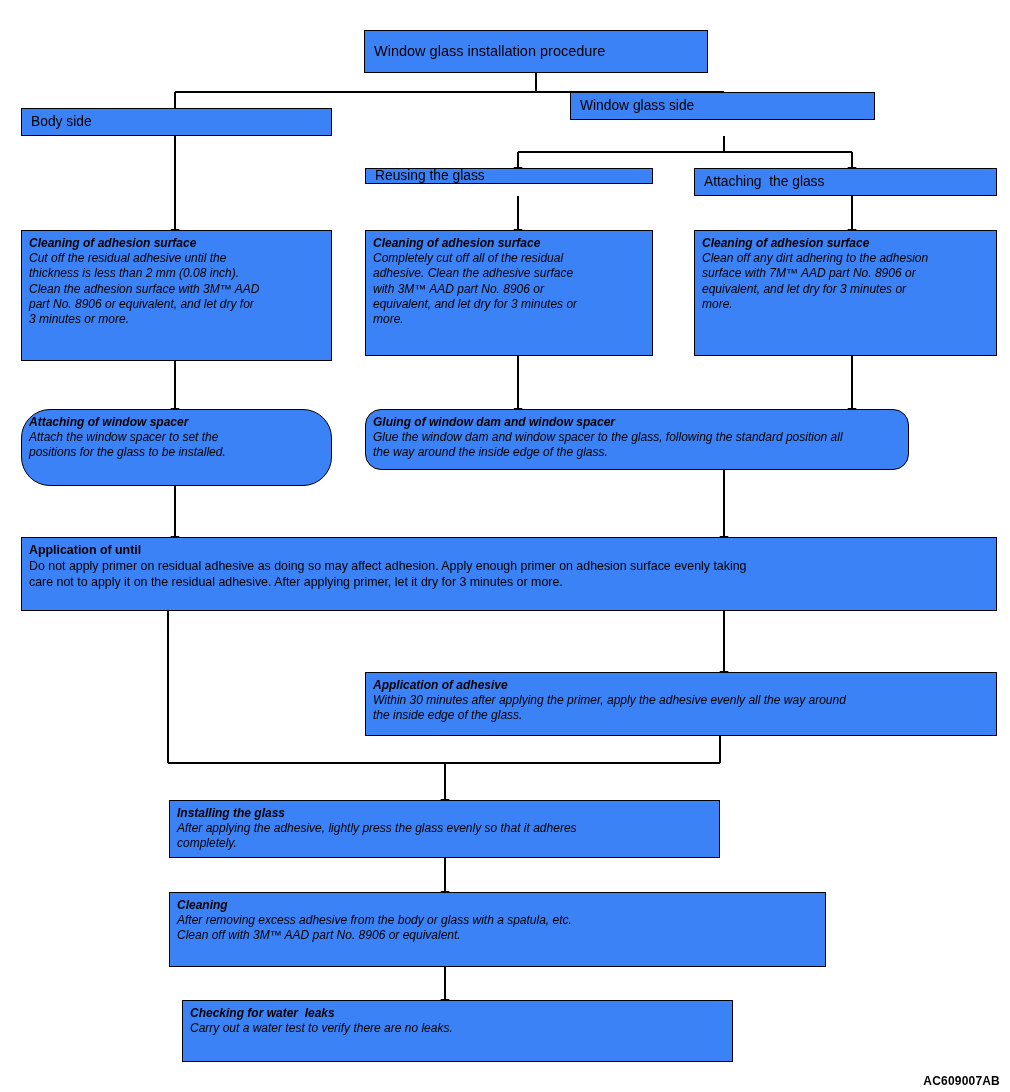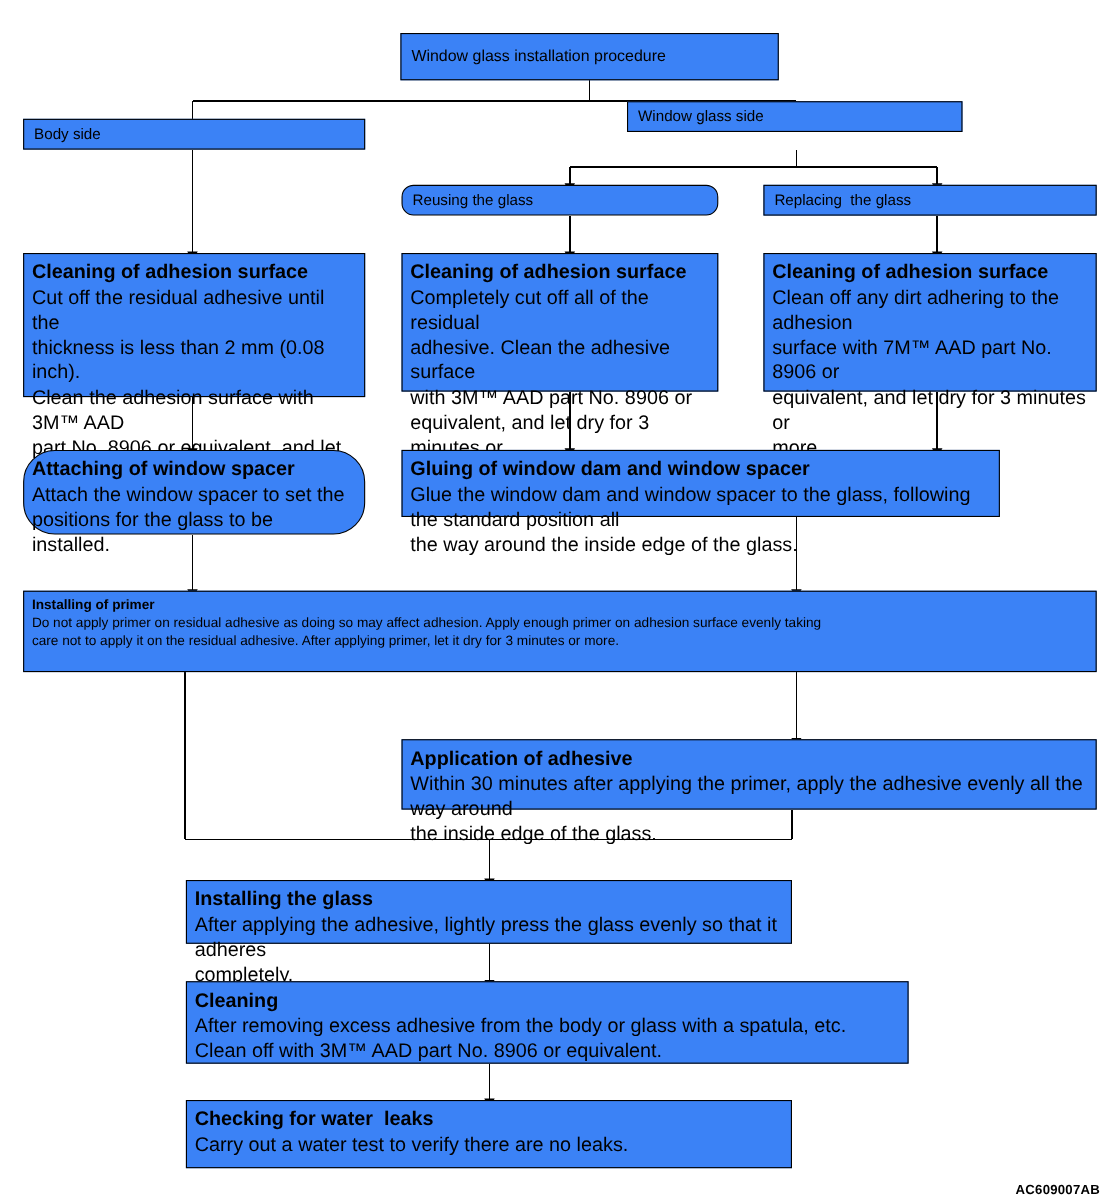--- a/index.html
+++ b/index.html
@@ -48,21 +48,21 @@
     display: flex;
     align-items: center;
     padding: 0 9px;
   }
   .n-plain .label {
     white-space: pre;
   }
   
   .fs-15 { font-size: 14.5px; }
   .fs-14 { font-size: 13.8px; }
-  .fs-13 { font-size: 18px; }
+  .fs-13 { font-size: 12px; font-style: italic; }
   .fs-12 { font-size: 12.4px; }
 
   #fig-code {
     position: absolute;
     right: 10px;
     bottom: 4px;
     font-size: 12px;
     font-weight: bold;
     letter-spacing: 0.2px;
     z-index: 3;
@@ -124,26 +124,26 @@
   </div>
 
   <div class="node n-plain fs-14" style="left:21px; top:108px; width:311px; height:28px;">
     <span class="label">Body side</span>
   </div>
 
   <div class="node n-plain fs-14" style="left:570px; top:92px; width:305px; height:28px;">
     <span class="label">Window glass side</span>
   </div>
 
-  <div class="node n-plain fs-14" style="left:365px; top:168px; width:288px; height:28px;border-radius:11px;">
+  <div class="node n-plain fs-14" style="left:365px; top:168px; width:288px; height:16px;">
     <span class="label">Reusing the glass</span>
   </div>
 
   <div class="node n-plain fs-14" style="left:694px; top:168px; width:303px; height:28px;">
-    <span class="label">Replacing  the glass</span>
+    <span class="label">Attaching  the glass</span>
   </div>
 
   <div class="node fs-13" style="left:21px; top:230px; width:311px; height:131px;">
     <span class="title">Cleaning of adhesion surface</span>
     <span class="body">Cut off the residual adhesive until the
 thickness is less than 2 mm (0.08 inch).
 Clean the adhesion surface with 3M™ AAD
 part No. 8906 or equivalent, and let dry for
 3 minutes or more.</span>
   </div>
@@ -164,28 +164,28 @@
 equivalent, and let dry for 3 minutes or
 more.</span>
   </div>
 
   <div class="node fs-13" style="left:21px; top:409px; width:311px; height:77px;border-radius:29px;">
     <span class="title">Attaching of window spacer</span>
     <span class="body">Attach the window spacer to set the
 positions for the glass to be installed.</span>
   </div>
 
-  <div class="node fs-13" style="left:365px; top:409px; width:544px; height:61px;">
+  <div class="node fs-13" style="left:365px; top:409px; width:544px; height:61px;border-radius:16px;">
     <span class="title">Gluing of window dam and window spacer</span>
     <span class="body">Glue the window dam and window spacer to the glass, following the standard position all
 the way around the inside edge of the glass.</span>
   </div>
 
   <div class="node fs-12" style="left:21px; top:537px; width:976px; height:74px;">
-    <span class="title">Installing of primer</span>
+    <span class="title">Application of until</span>
     <span class="body">Do not apply primer on residual adhesive as doing so may affect adhesion. Apply enough primer on adhesion surface evenly taking
 care not to apply it on the residual adhesive. After applying primer, let it dry for 3 minutes or more.</span>
   </div>
 
   <div class="node fs-13" style="left:365px; top:672px; width:632px; height:64px;">
     <span class="title">Application of adhesive</span>
     <span class="body">Within 30 minutes after applying the primer, apply the adhesive evenly all the way around
 the inside edge of the glass.</span>
   </div>
 
@@ -194,20 +194,20 @@
     <span class="body">After applying the adhesive, lightly  press the glass evenly so that it adheres
 completely.</span>
   </div>
 
   <div class="node fs-13" style="left:169px; top:892px; width:657px; height:75px;">
     <span class="title">Cleaning</span>
     <span class="body">After removing excess adhesive from the body or glass with a spatula, etc.
 Clean off  with 3M™ AAD part No. 8906 or equivalent.</span>
   </div>
 
-  <div class="node fs-13" style="left:169px; top:1000px; width:551px; height:62px;">
+  <div class="node fs-13" style="left:182px; top:1000px; width:551px; height:62px;">
     <span class="title">Checking for water  leaks</span>
     <span class="body">Carry out a water test to verify there are no leaks.</span>
   </div>
 
   <div id="fig-code">AC609007AB</div>
 
 </div>
 
 </body></html>

